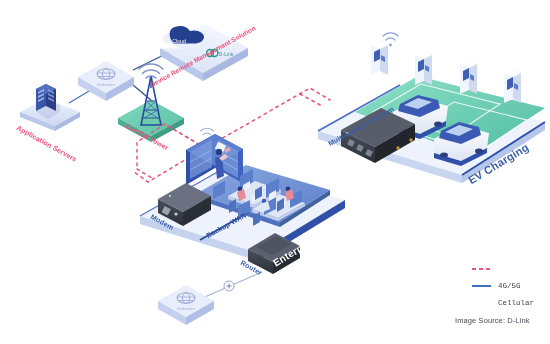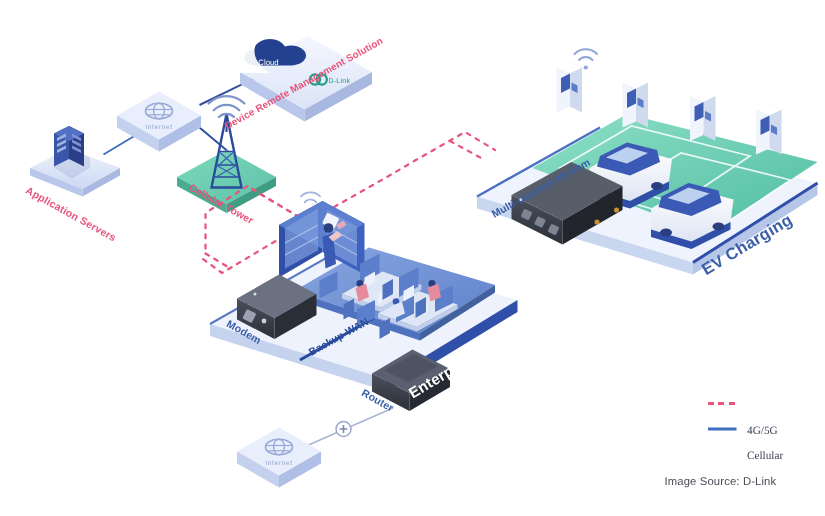--- a/index.html
+++ b/index.html
@@ -23,24 +23,24 @@
   .lbl-navy{color:#2a4b9b;font-weight:700;}
   .lbl-white{color:#ffffff;font-weight:700;}
 
   
   #legend{position:absolute;left:472px;top:262px;}
   .leg-row{display:flex;align-items:center;height:13px;margin-bottom:4px;}
   .leg-sw{width:19px;height:10px;position:relative;margin-right:7px;flex:0 0 19px;}
   .leg-dash{position:absolute;left:0;top:4px;width:19px;height:2px;
     background:repeating-linear-gradient(to right,#e8547c 0 4px,transparent 4px 7px);}
   .leg-solid{position:absolute;left:0;top:4px;width:19px;height:2px;background:#3f6fbf;}
-  .leg-txt{font-size:7.5px;color:#3b3f52;font-family:Liberation Serif, serif;margin-top:35px;}
+  .leg-txt{font-size:7.5px;color:#3b3f52;font-family:Liberation Mono, monospace;margin-top:35px;}
 
   #credit{
-    position:absolute;left:443px;top:316px;
+    position:absolute;left:455px;top:316px;
     font-size:7.5px;color:#4a4a55;letter-spacing:.1px;
     font-family:"Liberation Sans","DejaVu Sans",sans-serif;
   }
 </style>
 </head>
 <body>
 
 <div id="stage">
 
   <svg id="scene" viewBox="0 0 550 344">

